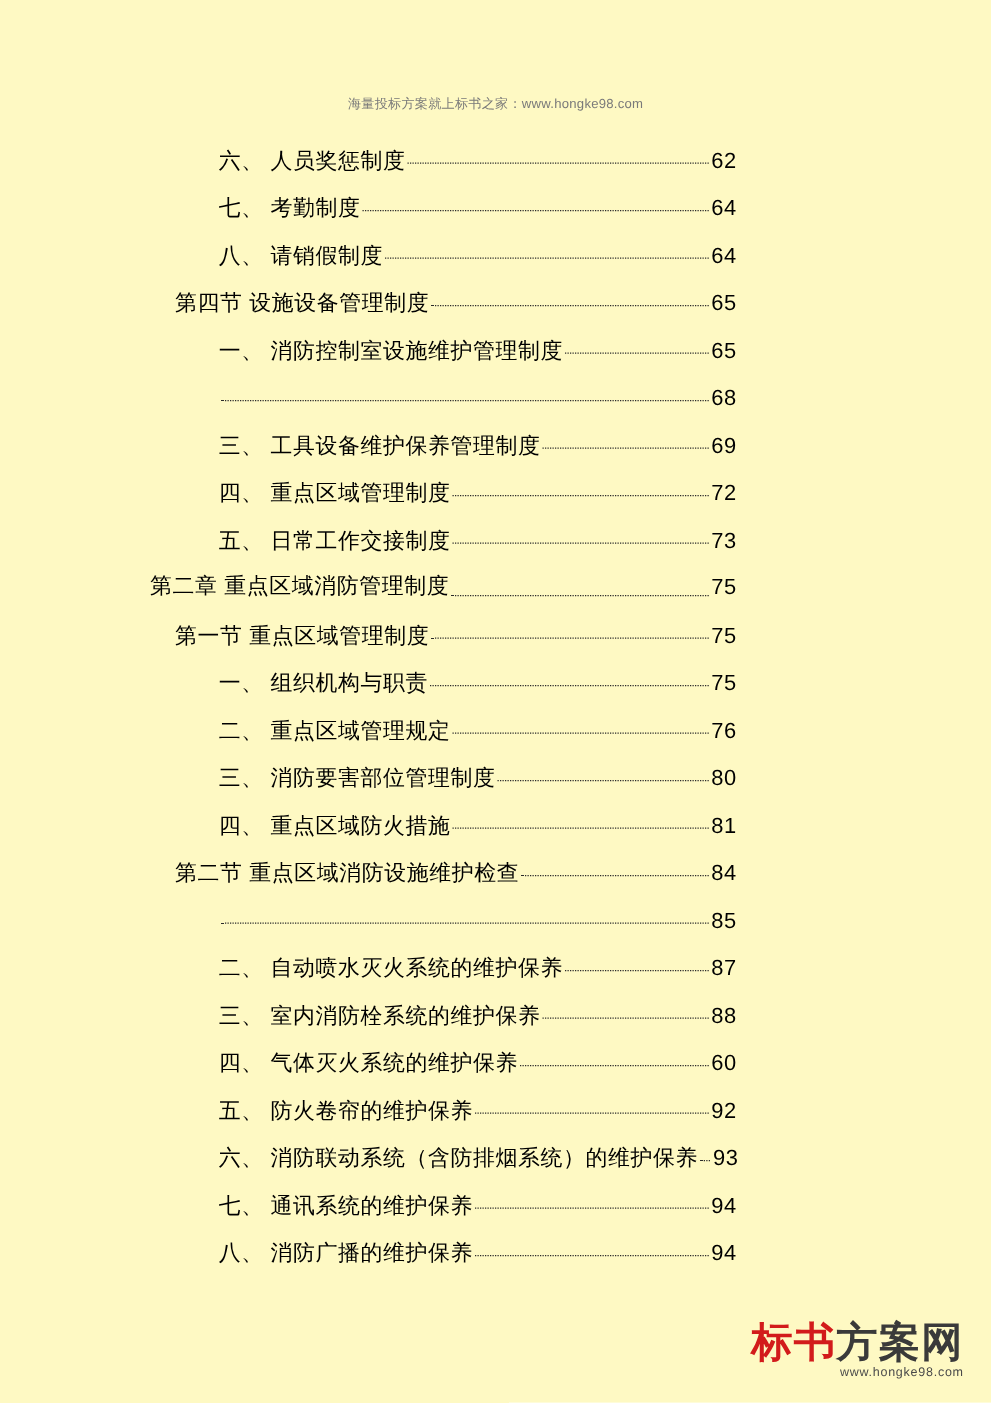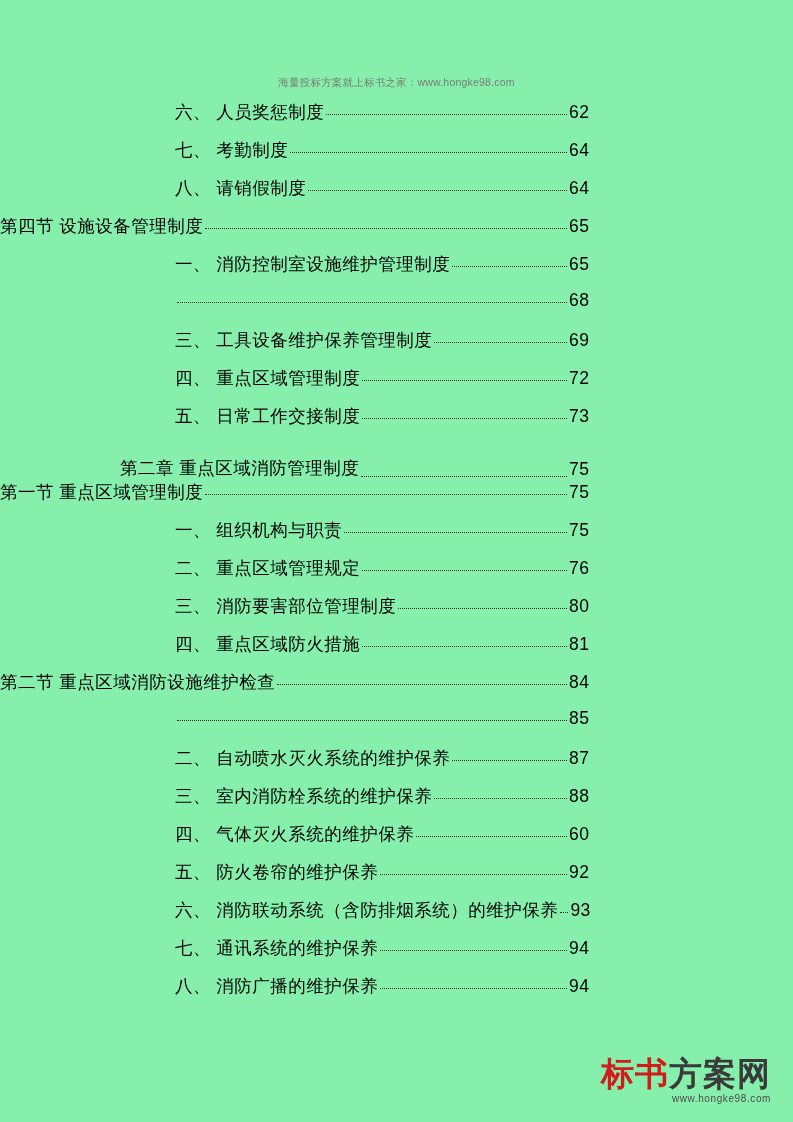--- a/index.html
+++ b/index.html
@@ -14,21 +14,21 @@
     font-family: "Liberation Sans", sans-serif;
     color: #000000;
     overflow: hidden;
   }
 
   .page {
     position: absolute;
     left: 0; top: 0;
     width: 793px;
     height: 1122px;
-    background: #86efac;
+    background: #fef9c3;
   }
 
   .watermark-top {
     position: absolute;
     top: 76px;
     left: 0;
     width: 793px;
     text-align: center;
     font-size: 10.5px;
     color: #7a7a7a;
@@ -47,21 +47,21 @@
     display: flex;
     align-items: baseline;
     height: 38px;
     font-size: 17.5px;
     color: #000;
     white-space: nowrap;
   }
 
   
   .lvl1 { padding-left: 120px; align-items: flex-end; }   
-  .lvl2 { }   
+  .lvl2 { padding-left: 140px; }   
   .lvl3 { padding-left: 175px; }   
 
   .toc-label {
     flex: 0 0 auto;
     letter-spacing: 0.5px;
   }
 
   .dots {
     flex: 1 1 auto;
     overflow: hidden;
@@ -72,20 +72,21 @@
     height: 0;
     min-width: 8px;
   }
 
   .toc-page {
     flex: 0 0 auto;
     width: 52px;
     text-align: left;
     padding-right: 0;
     letter-spacing: 0.5px;
+    margin-top: 18px;
   }
 
   .right-edge {
     padding-right: 100px;
   }
 
   
   .logo-block {
     position: absolute;
     right: 22px;

